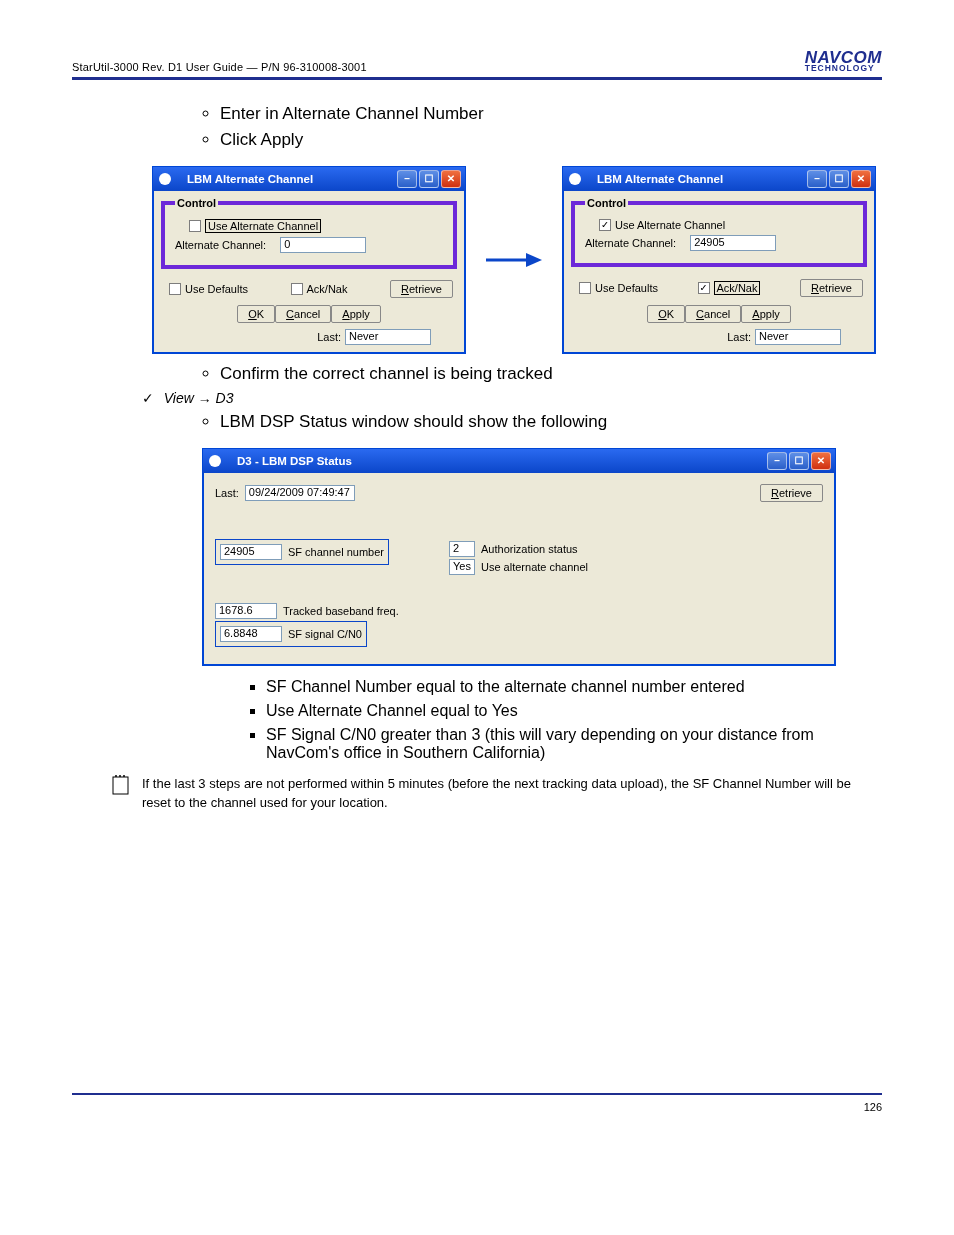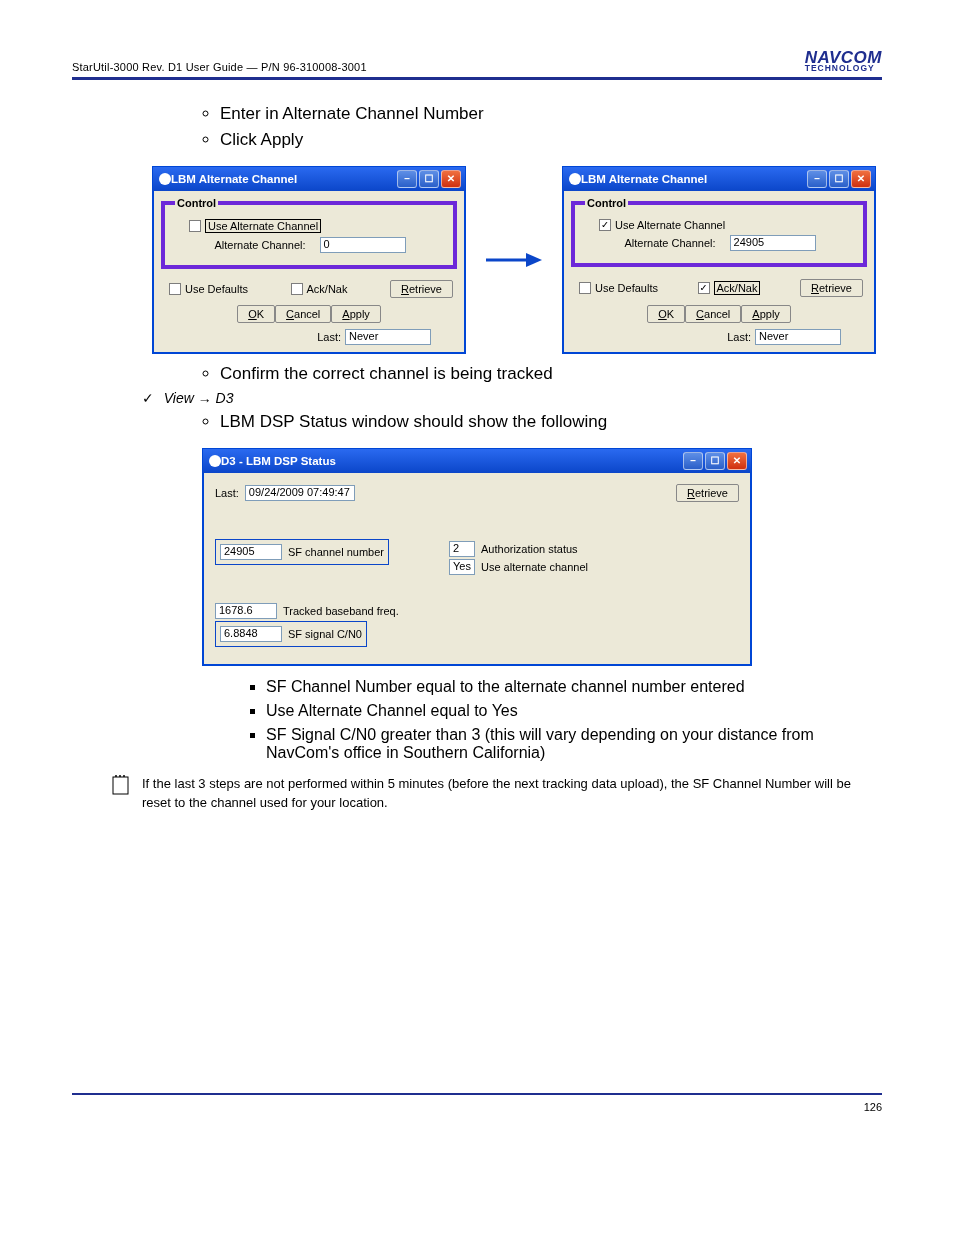--- a/index.html
+++ b/index.html
@@ -91,30 +91,30 @@
   .arrow svg { display: block; }
 
   
   .xpwin {
     border: 1px solid #0046d5;
     background: #ece9d8;
     display: inline-block;
     box-shadow: 0 0 0 1px #0046d5 inset;
   }
   .xpwin.small { width: 314px; }
-  .xpwin.big { width: 550px; }
+  .xpwin.big { width: 634px; }
   .titlebar {
     background: linear-gradient(#2a6af0,#0b46c9);
     color: #fff;
     font-size: 11.5px;
     font-weight: bold;
     padding: 3px 4px 3px 6px;
     display: flex;
     align-items: center;
-    gap: 0;
+    gap: 16px;
   }
   .title-icon {
     width: 12px; height: 12px;
     background: #fff; border-radius: 50%;
     display:inline-block;
   }
   .titlebar .spacer { flex: 1; }
   .winbtns { display:flex; gap: 2px; }
   .winbtn {
     width: 20px; height: 18px;
@@ -129,21 +129,21 @@
   .xpbody { padding: 4px 6px 2px 6px; }
 
   fieldset.ctrl {
     border: 4px solid #6d28d9;
     margin: 2px 2px 4px 2px;
     padding: 6px 8px 8px 10px;
     font-size: 11px;
   }
   fieldset.ctrl legend { font-weight: bold; padding: 0 2px; }
   .row { display: flex; align-items: center; gap: 4px; margin: 4px 0; }
-  .row.right { justify-content: center; gap: 14px; }
+  .row.right { justify-content: flex-start; gap: 14px; }
   .chk { width: 12px; height: 12px; background:#fff; border:1px solid #7d7d7d; display:inline-flex; align-items:center; justify-content:center; font-size:9.5px; }
   .lbl { font-size: 11px; }
   .lbl.boxed { border: 1px solid #000; padding: 0 2px; }
   .txt {
     border: 1px solid #7f9db9;
     background: #fff;
     font-size: 11px;
     height: 16px;
     padding: 0 3px;
     display:inline-block;

